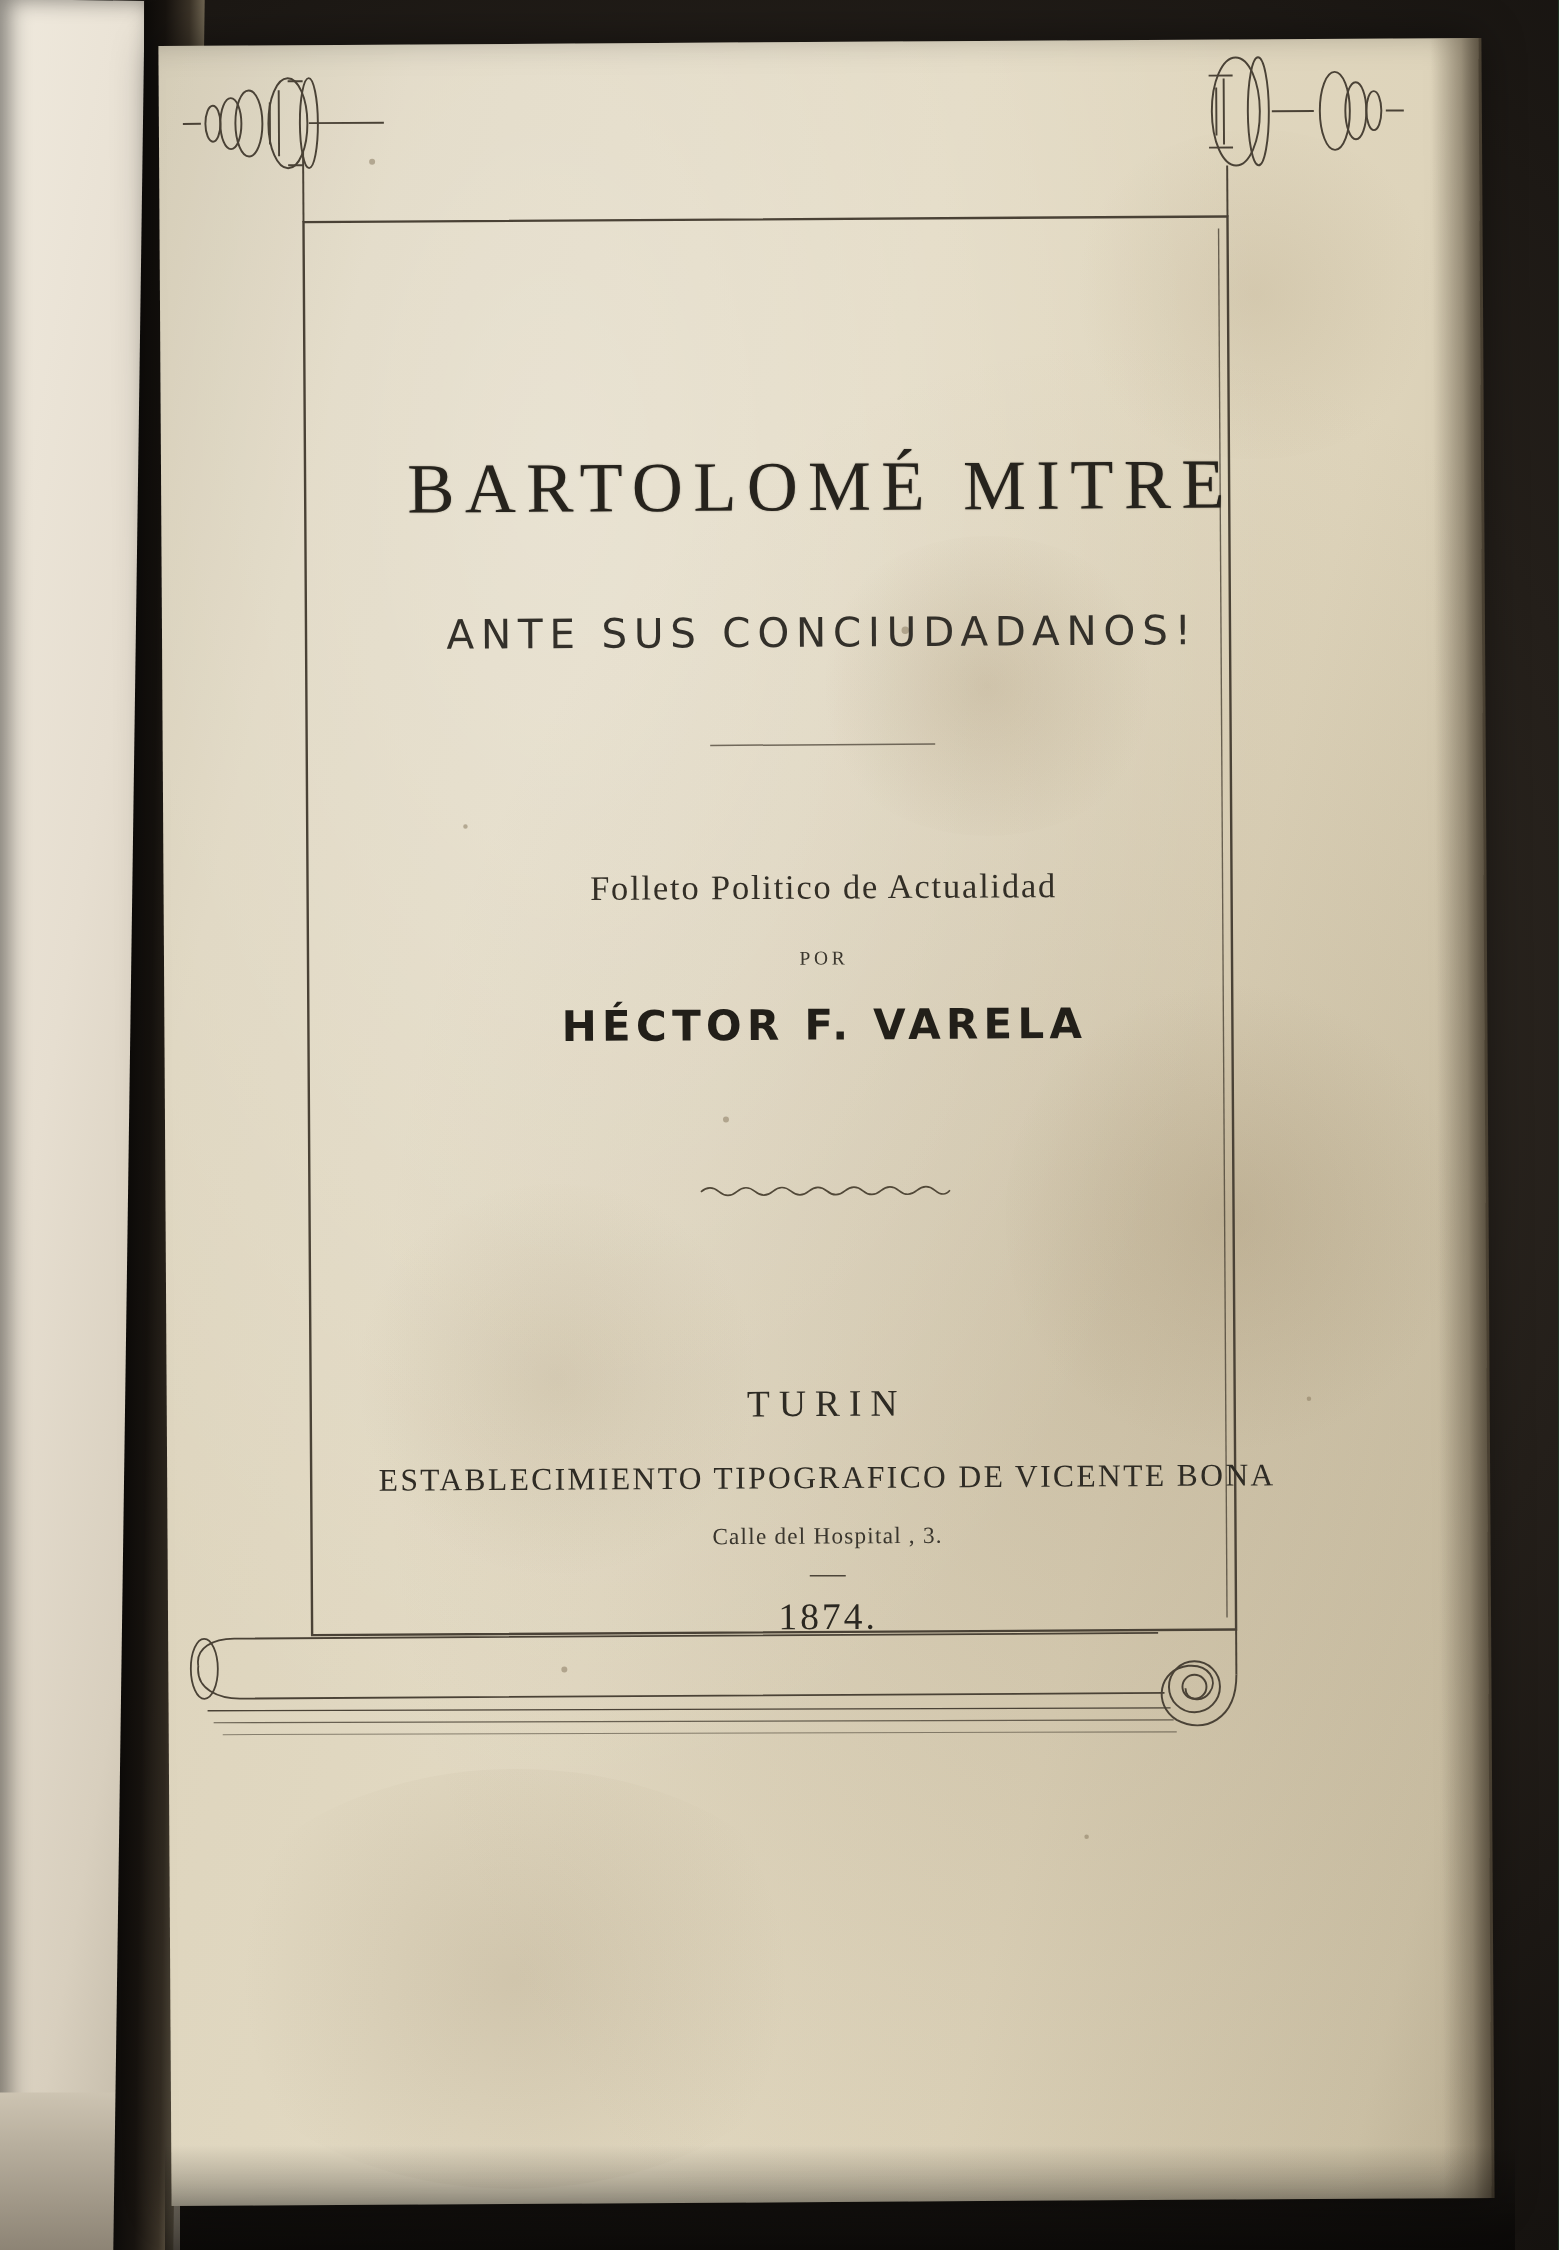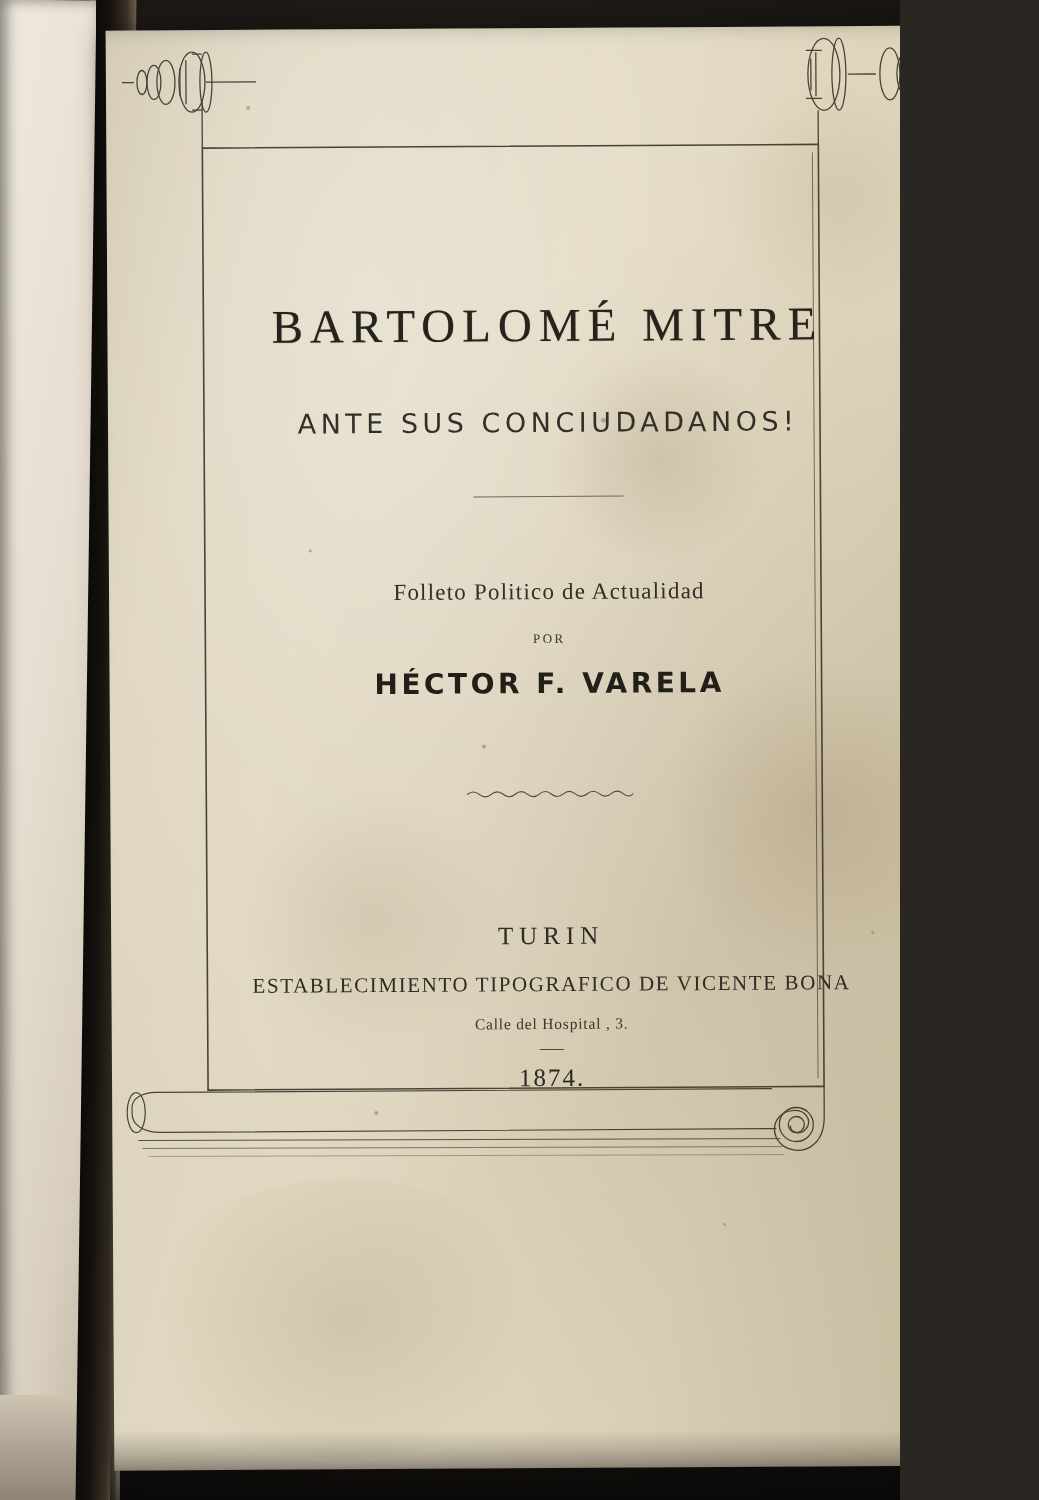--- a/index.html
+++ b/index.html
@@ -10,21 +10,21 @@
   body {
     width: 1039px;
     height: 1500px;
     overflow: hidden;
     font-family: "Liberation Serif", serif;
   }
 
   
   #photo {
     position: relative;
-    width: 900px;
+    width: 1039px;
     height: 1500px;
     background: #14532d;
     overflow: hidden;
   }
 
   
   .bg-dark {
     position: absolute;
     inset: 0;
     background:

